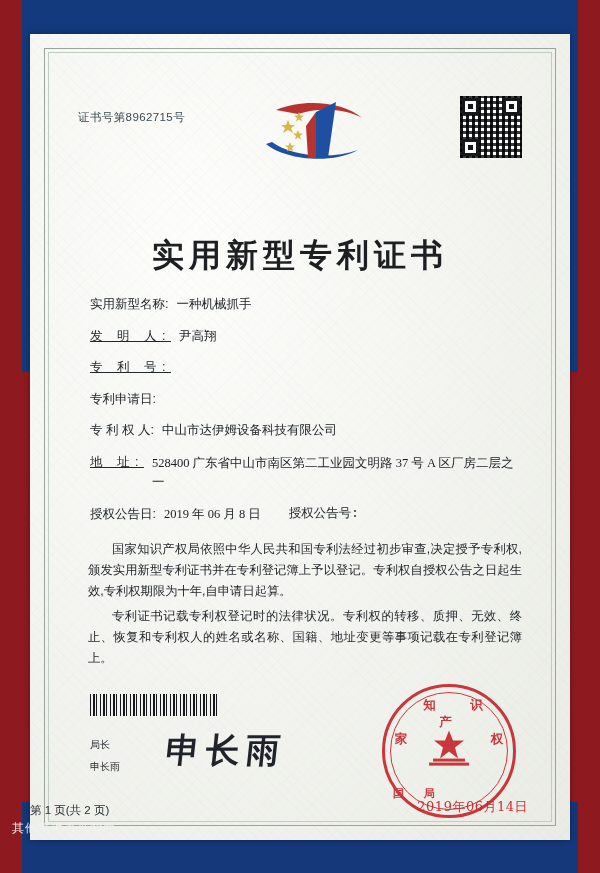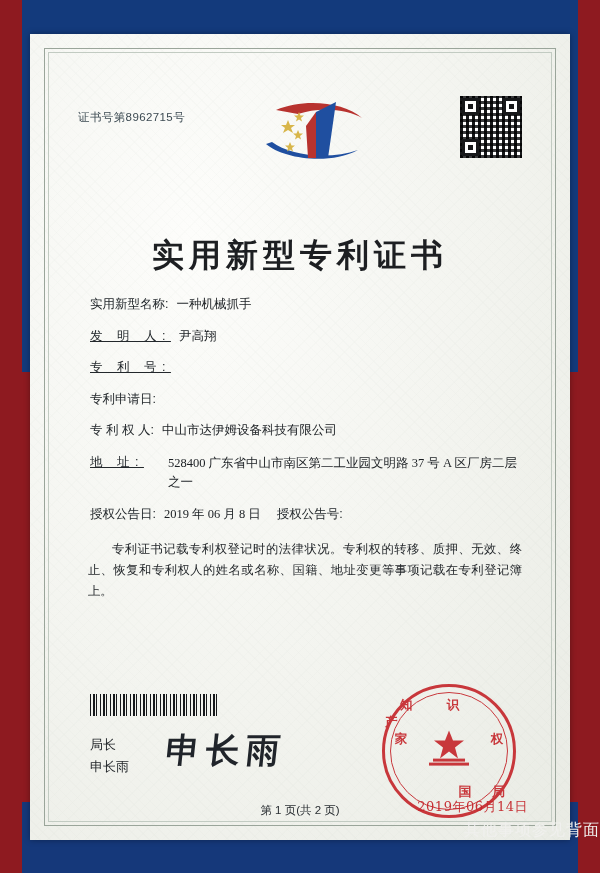--- a/index.html
+++ b/index.html
@@ -176,27 +176,28 @@
   .row .val {
     flex: 1 1 auto;
     padding-left: 8px;
     color: #1b1f23;
     font-family: Liberation Serif, serif;
   }
   .lbl-spaced {
     letter-spacing: 5.5px;
     text-decoration: underline;
   }
-  .row.addr .val { line-height: 19px; margin-left: 16px; }
+  .row.addr .val { line-height: 19px; }
   .row.twocol {
     justify-content: flex-start;
   }
   .row.twocol .right-lbl {
-    margin-left: 16px;
+    margin-left: 28px;
     white-space: nowrap;
+    font-family: Liberation Mono, monospace;
   }
 
   
   .paras {
     position: absolute;
     left: 58px;
     right: 48px;
     top: 505px;
     font-size: 12.3px;
     line-height: 21px;
@@ -220,21 +221,21 @@
       #16181b 0 1px, transparent 1px 3px,
       #16181b 3px 5px, transparent 5px 6px,
       #16181b 6px 7px, transparent 7px 10px);
   }
 
   
   .sig-label {
     position: absolute;
     left: 60px;
     top: 700px;
-    font-size: 13px;
+    font-size: 10px;
     line-height: 22px;
     color: #1e2226;
   }
   .sig-hand {
     position: absolute;
     left: 136px;
     top: 694px;
     font-family: "DejaVu Serif", serif;
     font-size: 34px;
     font-weight: bold;
@@ -257,22 +258,23 @@
   }
   .seal:after {
     content: "";
     position: absolute;
     inset: 5px;
     border-radius: 50%;
     border: 1px solid #c5282d;
   }
   .seal .seal-top {
     position: absolute;
-    left: 0; right: 0;
+    left: 8px; right: 0;
     top: 10px;
+    text-align: center;
     font-family: "DejaVu Serif", serif;
     font-size: 12.5px;
     font-weight: bold;
     letter-spacing: 15px;
     text-indent: 15px;
   }
   .seal .seal-left,
   .seal .seal-right {
     position: absolute;
     top: 44px;
@@ -282,23 +284,23 @@
     line-height: 15px;
     width: 14px;
     text-align: center;
   }
   .seal .seal-left { left: 9px; }
   .seal .seal-right { right: 9px; }
   .seal .seal-bottom {
     position: absolute;
     left: 0; right: 0;
     bottom: 14px;
-    text-align: right;
-    font-family: "DejaVu Serif", serif;
-    font-size: 13px;
+    text-align: left;
+    font-family: "DejaVu Serif", serif;
+    font-size: 11px;
     font-weight: bold;
     letter-spacing: 8px;
     text-indent: 8px;
   }
   .seal .seal-star {
     position: absolute;
     left: 50%;
     top: 50%;
     transform: translate(-50%, -56%);
     width: 52px;
@@ -314,30 +316,30 @@
     color: #c5282d;
     letter-spacing: 0.5px;
     opacity: 0.95;
   }
 
   
   .page-no {
     position: absolute;
     left: 0; right: 0;
     bottom: 22px;
-    text-align: center;
+    text-align: left;
     font-size: 11.5px;
     color: #2a2f33;
   }
   .footer-note {
     position: absolute;
     left: 0; right: 0;
     top: 820px;
-    text-align: right;
-    font-size: 16px;
+    text-align: left;
+    font-size: 12px;
     color: #f0f0ee;
     letter-spacing: 1px;
     margin-left: 12px;
   }
 </style>
 </head>
 <body>
 
 <div class="photo">
   <div class="band-blue-top"></div>
@@ -399,20 +401,21 @@
         <span class="val">528400 广东省中山市南区第二工业园文明路 37 号 A 区厂房二层之一</span>
       </div>
       <div class="row twocol">
         <span class="lbl">授权公告日:</span>
         <span class="val" style="flex:0 0 auto;">2019 年 06 月 8 日</span>
         <span class="lbl right-lbl">授权公告号:</span>
       </div>
     </div>
 
     <div class="paras">
+      <p>国家知识产权局依照中华人民共和国专利法经过初步审查,决定授予专利权,颁发实用新型专利证书并在专利登记簿上予以登记。专利权自授权公告之日起生效,专利权期限为十年,自申请日起算。</p>
       <p>专利证书记载专利权登记时的法律状况。专利权的转移、质押、无效、终止、恢复和专利权人的姓名或名称、国籍、地址变更等事项记载在专利登记簿上。</p>
     </div>
 
     <div class="barcode"></div>
 
     <div class="sig-label">
       <div>局长</div>
       <div>申长雨</div>
     </div>
     <div class="sig-hand">申长雨</div>

